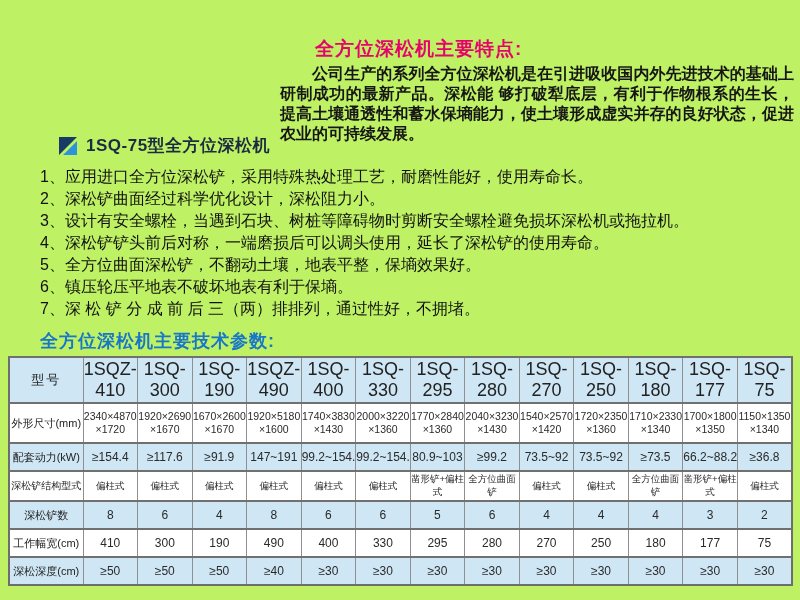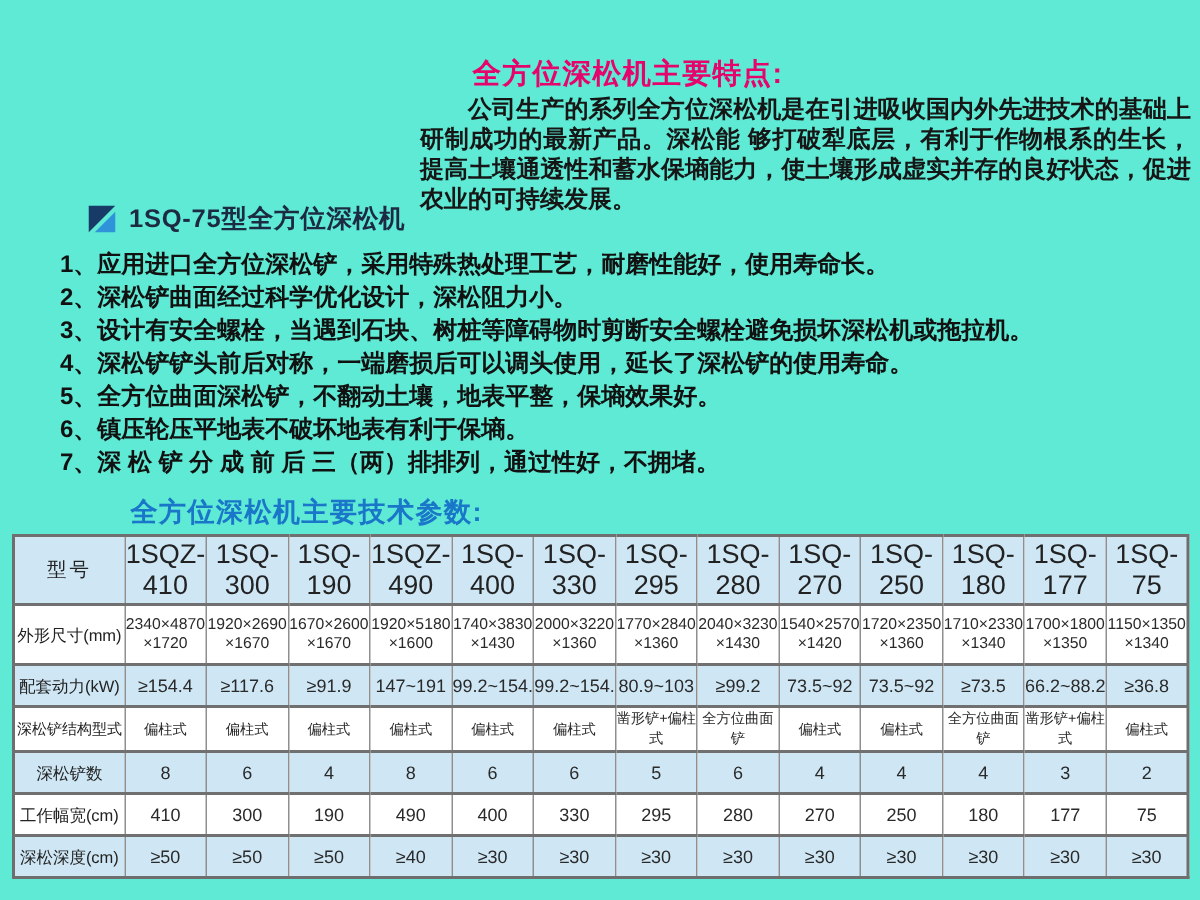--- a/index.html
+++ b/index.html
@@ -4,21 +4,21 @@
 <style>
   * { margin: 0; padding: 0; box-sizing: border-box; }
   html, body { background: #ffffff; }
   body {
     width: 800px; height: 600px;
     position: relative;
     font-family: "Liberation Sans", "DejaVu Sans", sans-serif;
     color: #141414;
     overflow: hidden;
   }
-  .page { position: absolute; inset: 0; background: #5eead4; }
+  .page { position: absolute; inset: 0; background: #bef264; }
 
   .features-title {
     position: absolute; left: 315px; top: 36px;
     font-size: 19px; font-weight: bold; color: #e6046c;
     letter-spacing: 1px;
   }
   .features-paragraph {
     position: absolute; left: 280px; top: 64px; width: 514px;
     font-size: 16px; line-height: 20px; color: #161616;
     text-indent: 2em; text-align: justify;
@@ -34,28 +34,27 @@
     font-size: 17px; font-weight: bold; color: #1c2b42;
     letter-spacing: 0.5px;
   }
 
   .feature-list {
     position: absolute; left: 40px; top: 166px; width: 748px;
     list-style: none;
   }
   .feature-list li {
     font-size: 16px; line-height: 22px; color: #111111;
-    font-weight: bold; white-space: nowrap;
+    font-weight: normal; white-space: nowrap;
   }
 
   .params-heading {
     position: absolute; left: 40px; top: 329px;
     font-size: 18px; font-weight: bold; color: #1976c8;
     letter-spacing: 1px;
-    margin-left: 47px;
   }
 
   table.params {
     position: absolute; left: 8px; top: 356px; width: 785px;
     border-collapse: collapse; table-layout: fixed;
     border: 2px solid #6e6e6e;
     background: #ffffff;
   }
   table.params col.label-col { width: 74px; }
   table.params th, table.params td {

